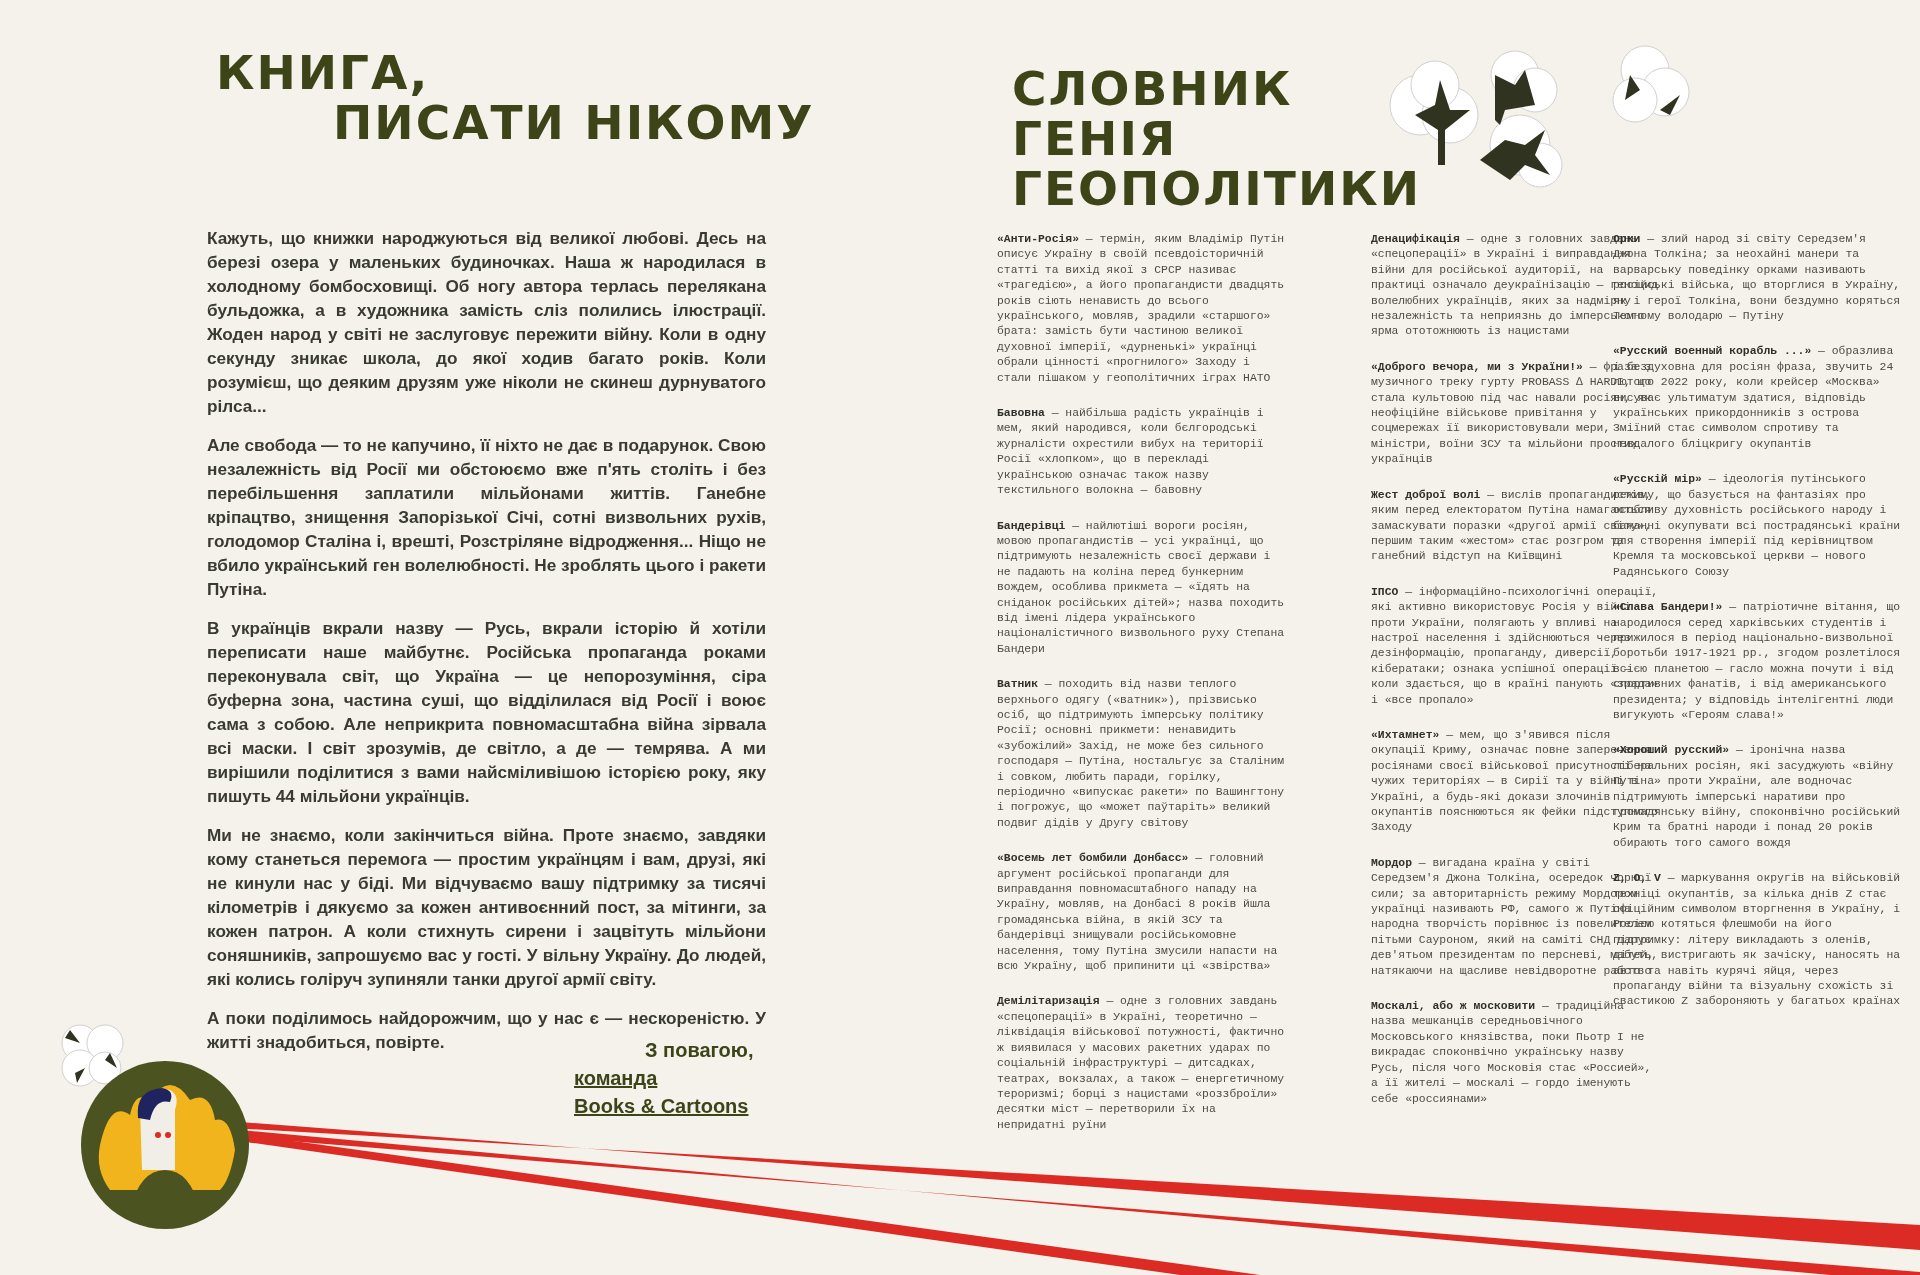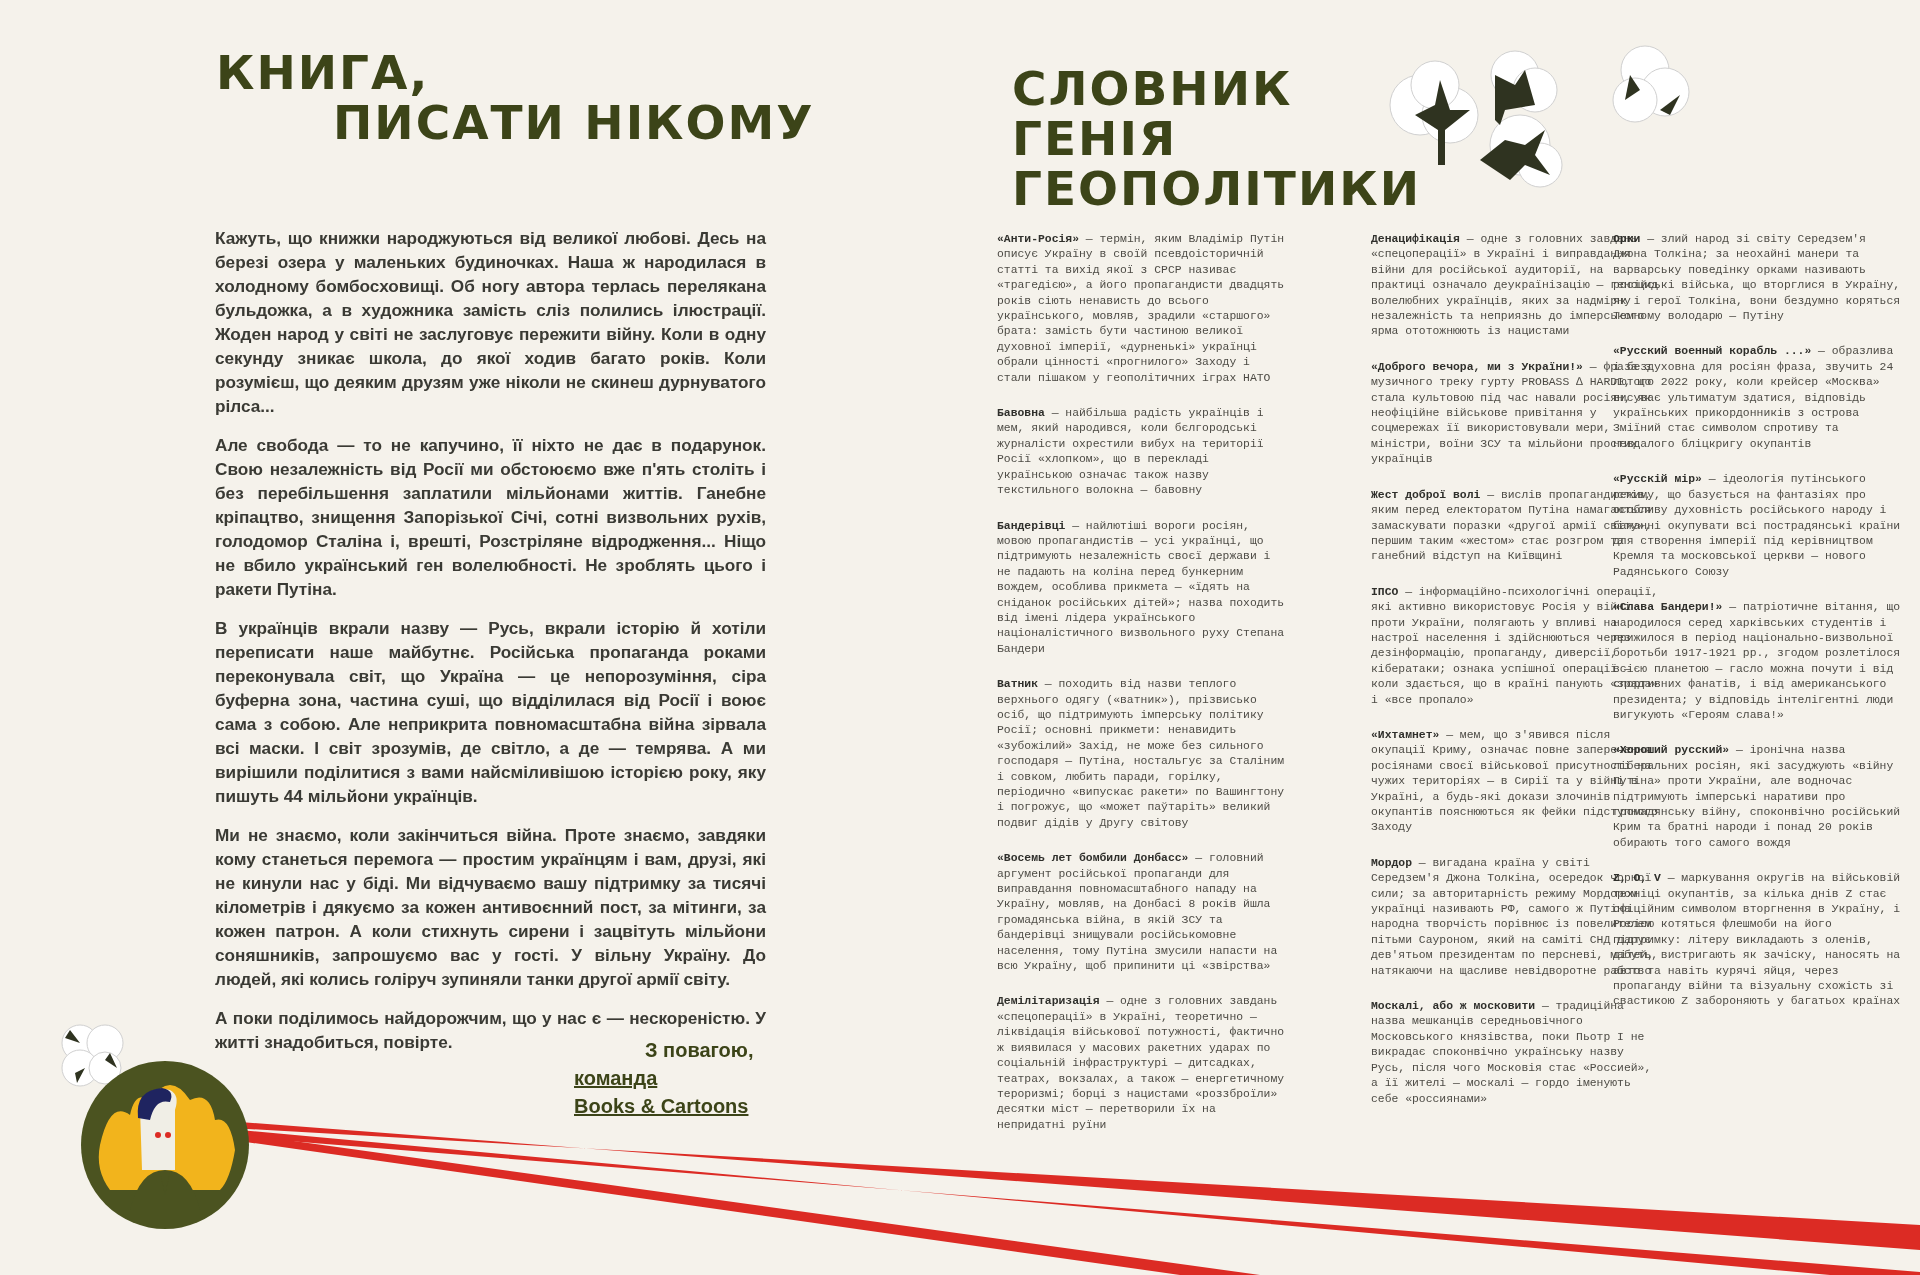--- a/index.html
+++ b/index.html
@@ -21,21 +21,21 @@
     position:absolute; left:996px; top:48px; margin:16px;
     font-weight:bold; font-size:47px; line-height:50px; letter-spacing:2px;
     color:#3c4418;
   }
   .title-right span { display:block; }
   .body-text {
     position:absolute; left:199px; top:226px; width:567px;
     font-family:"Liberation Sans", sans-serif; font-weight:bold;
     font-size:17.2px; line-height:24px; color:#3a3a34; text-align:justify;
   }
-  .body-text p { margin:0 0 15px 16px; }
+  .body-text p { margin:0 0 15px 8px; }
   .signature {
     position:absolute; left:574px; top:1036px;
     font-family:"Liberation Sans", sans-serif; font-weight:bold;
     font-size:20px; line-height:28px; color:#3c4418;
   }
   .signature .l1 { display:block; padding-left:71px; }
   .signature .l2, .signature .l3 { display:block;text-decoration:underline; }
   .col {
     position:absolute; top:232px; width:290px;
     font-family:Liberation Mono, monospace; font-size:11.4px; line-height:15.4px;

